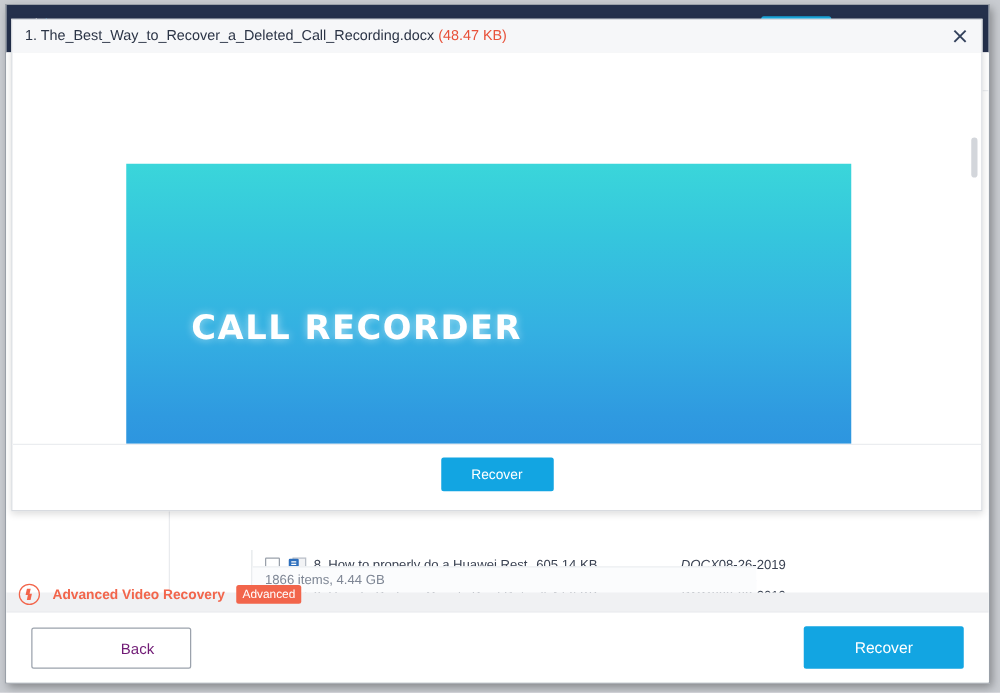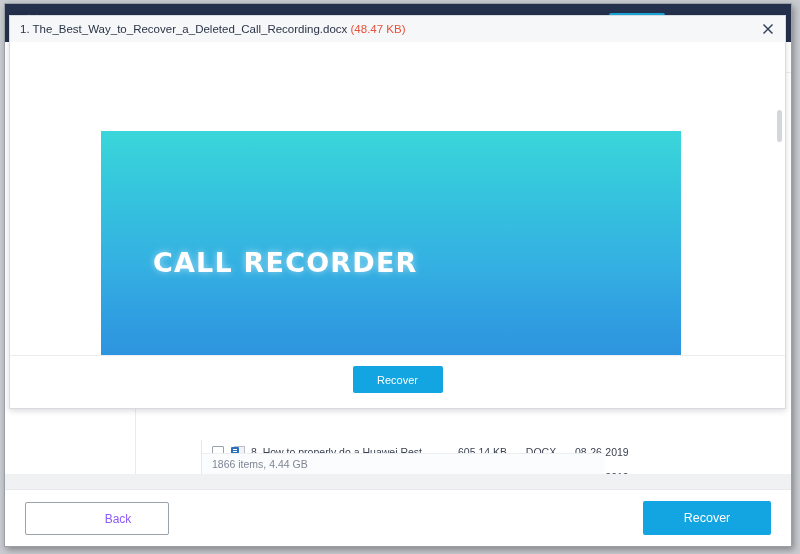--- a/index.html
+++ b/index.html
@@ -89,22 +89,22 @@
     border:1px solid #b9bfc8;
   }
   .fr-icon .bl{
     position:absolute;left:0;top:1px;width:8px;height:10px;background:#2e6fbd;border-radius:1px;
   }
   .fr-icon .bl:after{
     content:"";position:absolute;left:2px;top:2px;width:4px;height:1px;
     box-shadow:0 0 0 0 #fff,0 2px 0 0 #fff,0 4px 0 0 #fff;background:#fff;
   }
   .fr-name{flex:0 0 auto;width:178px;overflow:hidden;white-space:nowrap;}
-  .fr-size{flex:0 0 auto;width:78px;text-align:right;}
-  .fr-type{flex:0 0 auto;width:68px;text-align:center;}
+  .fr-size{flex:0 0 auto;width:78px;text-align:left;}
+  .fr-type{flex:0 0 auto;width:68px;text-align:right;font-style:italic;}
   .fr-date{flex:0 0 auto;width:80px;text-align:left;}
   #list-status{
     position:absolute;left:0;right:0;bottom:0;height:20px;line-height:20px;
     padding-left:10px;font-size:10.5px;color:#7e8694;
     background:#fbfcfd;border-top:1px solid #eceef1;
   }
 
   
   #view-toggles{
     position:absolute;right:14px;top:446px;display:flex;gap:14px;align-items:center;
@@ -133,23 +133,23 @@
   }
   #adv-icon:after{
     content:"";position:absolute;left:5.5px;top:6.5px;width:3px;height:5px;
     background:#f2654b;transform:skewX(-12deg);
   }
   #adv-badge{
     margin-left:9px;background:#f2654b;color:#fff;font-size:9.5px;font-weight:normal;
     padding:2px 5px;border-radius:2px;
   }
   #back-btn{
-    position:absolute;left:20px;top:12px;width:144px;height:33px;
+    position:absolute;left:20px;top:12px;width:128px;height:33px;
     background:#fff;border:1px solid #9ba2ac;border-radius:2px;
-    color:#8b5cf6;font-size:12px;cursor:pointer;font-family:inherit;padding-left:48px;
+    color:#701a75;font-size:12px;cursor:pointer;font-family:inherit;padding-left:48px;
   }
   #recover-btn-main{
     position:absolute;right:20px;top:11px;width:128px;height:34px;
     background:#12a5e2;border:0;border-radius:2px;
     color:#fff;font-size:12.5px;cursor:pointer;font-family:inherit;
   }
 
   
   #preview-modal{
     position:absolute;left:4px;top:11px;width:775px;height:392px;
@@ -320,20 +320,25 @@
             <line x1="0.5" y1="1.5" x2="8" y2="1.5"></line>
               <line x1="0.5" y1="6" x2="8" y2="6"></line>
               <line x1="0.5" y1="10.5" x2="8" y2="10.5"></line>
           </g>
           <rect x="10.5" y="0.5" width="5" height="12" fill="none" stroke="#4a5770" stroke-width="1.2"></rect>
         </svg>
       </span>
     </div>
 
     <div id="adv-strip"></div>
+    <div id="adv-link">
+      <span id="adv-icon"></span>
+      <span>Advanced Video Recovery</span>
+      <span id="adv-badge">Advanced</span>
+    </div>
 
     <div id="footer">
       <button id="back-btn">Back</button>
       <button id="recover-btn-main">Recover</button>
     </div>
   </div>
 
   <div id="preview-modal">
 
     <div id="modal-header">

